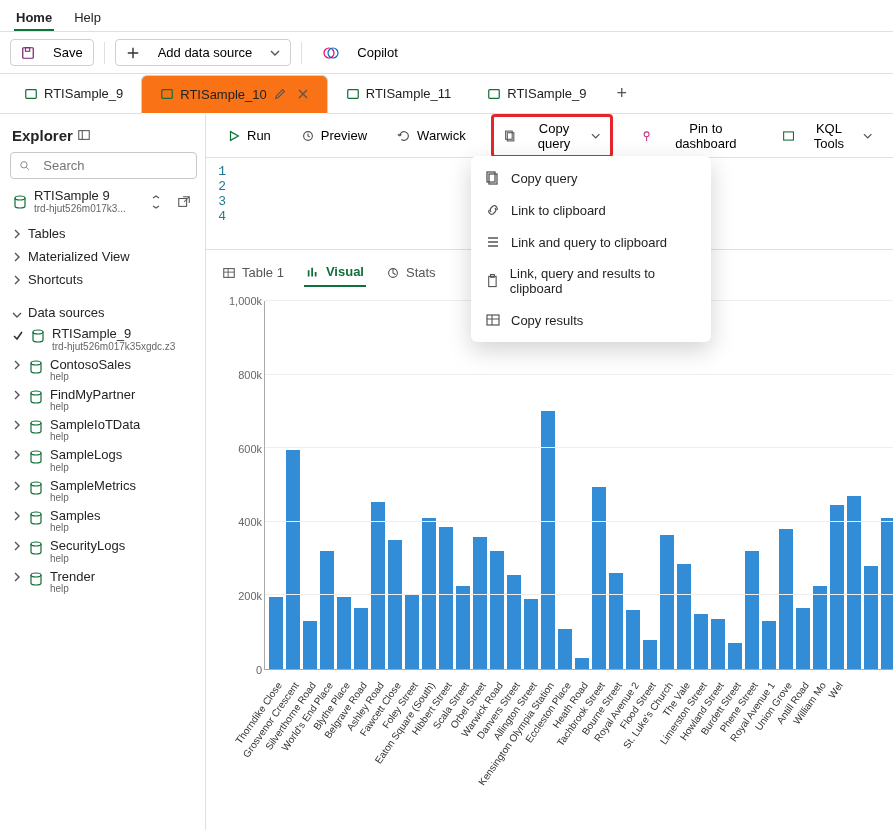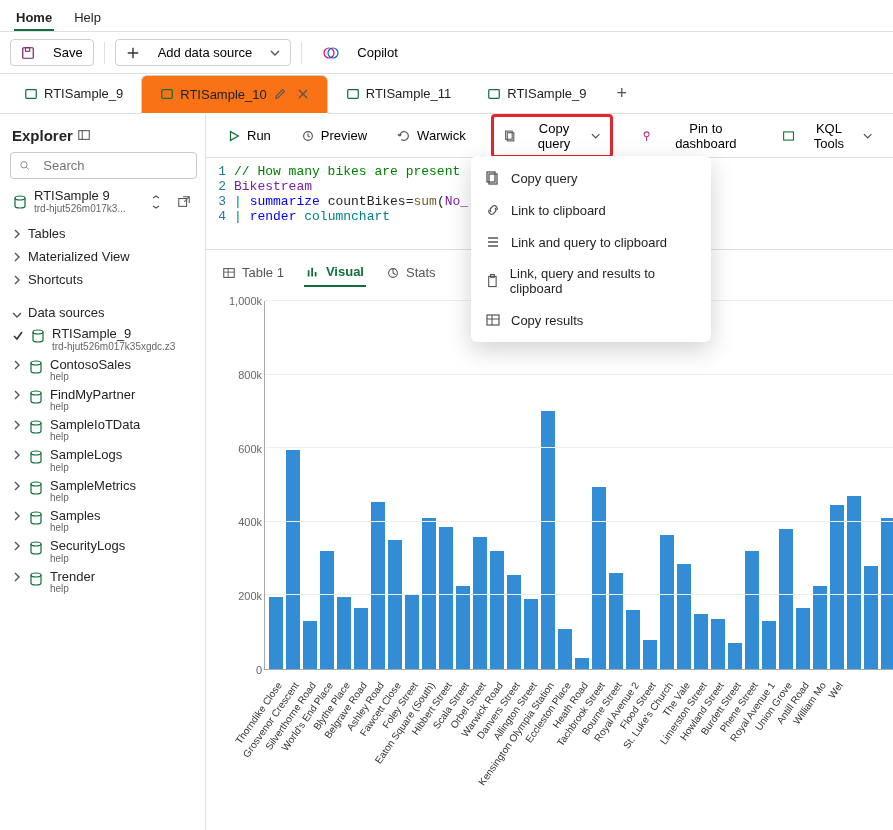--- a/index.html
+++ b/index.html
@@ -442,24 +442,20 @@
       </div>
     </div>
 
     <div class="editor">
       <div class="gutter">
         <div>1</div>
         <div>2</div>
         <div>3</div>
         <div>4</div>
       </div>
-      <div class="code"><span class="c-green">// How many bikes are present</span>
-<span class="c-purple">Bikestream</span>
-<span class="c-teal">|</span> <span class="c-blue">summarize</span><span> countBikes=</span><span class="c-redfn">sum</span><span>(</span><span class="c-purple">No_</span>
-<span class="c-teal">|</span> <span class="c-blue">render</span><span class="c-teal"> columnchart</span></div>
     </div>
 
     <div class="result-tabs">
       <div class="rtab">
         <svg width="14" height="14" viewBox="0 0 16 16">
             <rect x="2" y="3" width="12" height="10" fill="none" stroke="#555" stroke-width="1.2"></rect>
             <path d="M2 7h12M7 3v10" stroke="#555" stroke-width="1"></path>
           </svg>
         <span>Table 1</span>
       </div>

